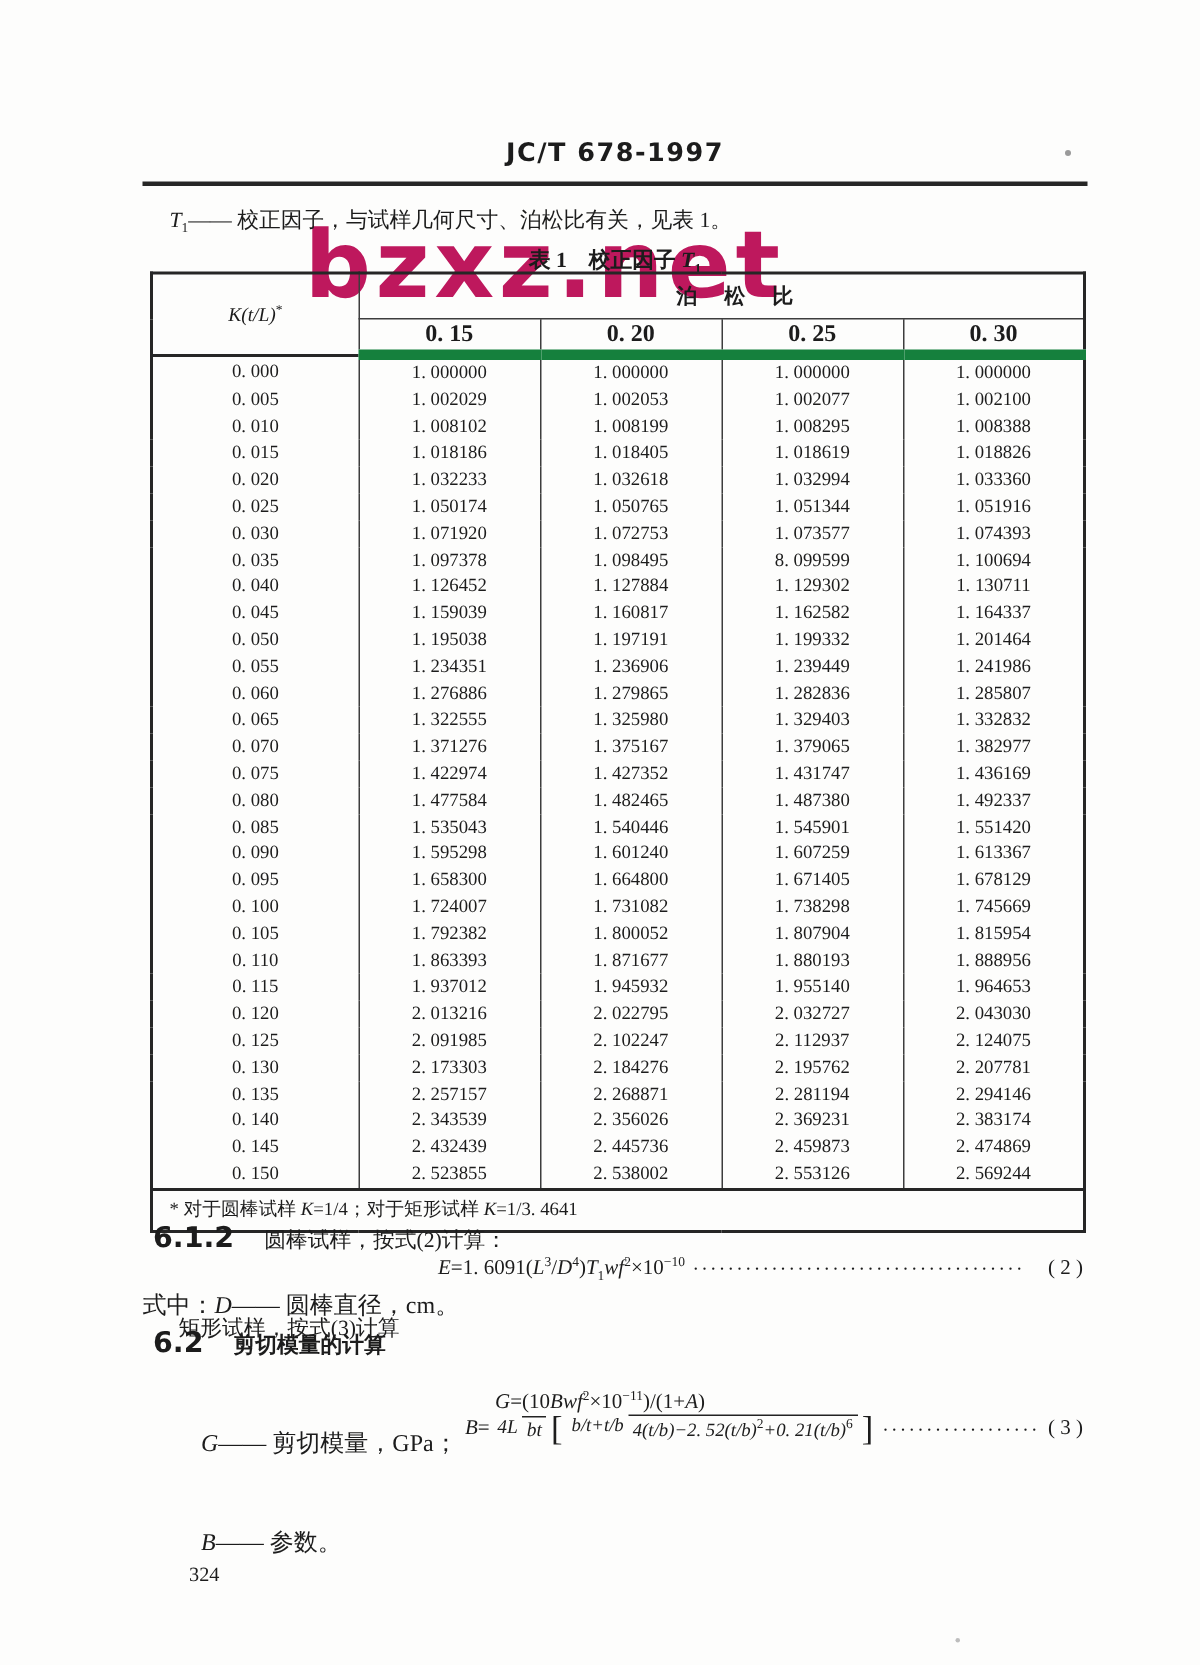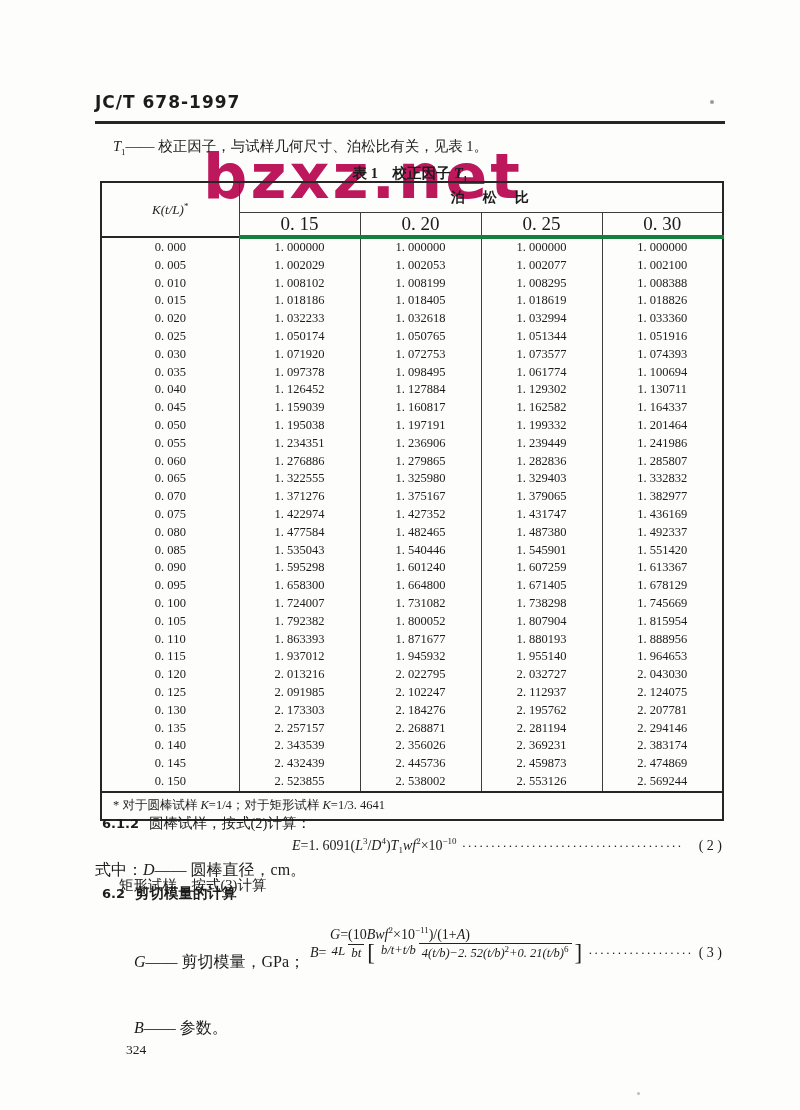--- a/index.html
+++ b/index.html
@@ -2,37 +2,37 @@
 <html><head>
 <meta charset="utf-8">
 <style>
   html,body{margin:0;padding:0;background:#ffffff;}
   .page{position:relative;width:800px;height:1110px;background:#fdfdfc;overflow:hidden;
         font-family:"Liberation Serif","DejaVu Serif",serif;color:#1c1c1c;}
   .layer{position:absolute;z-index:1;}
   .watermark{position:absolute;z-index:0;top:140px;left:203px;
              font-family:"DejaVu Sans",sans-serif;font-weight:bold;font-size:62px;
              letter-spacing:3px;color:#be185d;user-select:none;}
-  .header-title{top:92px;left:95px;width:630px;text-align:left;
+  .header-title{top:92px;left:95px;width:630px;text-align:center;
                 font-family:"DejaVu Sans",sans-serif;font-weight:bold;font-size:17px;letter-spacing:1px;}
   .header-rule{top:121px;left:95px;width:630px;height:3px;background:#262626;}
   .intro{top:137px;left:113px;font-size:14.5px;}
   .table-title{top:164px;left:95px;width:630px;text-align:center;font-size:14.5px;font-weight:bold;}
   .tablewrap{top:181px;left:100px;}
   i.v{font-style:italic;font-family:"Liberation Serif",serif;}
   sub{font-size:9px;} sup{font-size:9px;}
   .data-table{border-collapse:collapse;table-layout:fixed;width:622px;border:2px solid #262626;background:transparent;}
   .data-table th,.data-table td{border:1px solid #3d3d3d;font-weight:normal;text-align:center;padding:0;color:#1c1c1c;}
   .data-table thead th.kh{font-size:13px;border-bottom:2px solid #262626;}
   .data-table thead th.ph{font-size:14px;height:29px;font-weight:bold;letter-spacing:2px;padding-left:20px;}
-  .data-table thead tr.sub-hdr td{height:20px;font-size:19px;border-bottom:4px solid #15803d;}
+  .data-table thead tr.sub-hdr td{height:20px;font-size:16px;border-bottom:7px solid #15803d;font-weight:bold;}
   .data-table tbody td{height:17.8px;font-size:12.5px;border-top:none;border-bottom:none;line-height:17.8px;}
   .data-table tfoot td{border-top:2px solid #262626;text-align:left;padding:4px 6px 5px 11px;font-size:12.5px;height:auto;}
   .sec{font-size:14.5px;white-space:nowrap;}
-  .sec-num{font-family:"DejaVu Sans",sans-serif;font-weight:bold;margin-right:10px;font-size:13px;}
+  .sec-num{font-family:"DejaVu Sans",sans-serif;font-weight:bold;margin-right:20px;font-size:19px;}
   .bold-cn{font-weight:bold;}
   .s612{top:814px;left:102px;}
   .eqrow{display:flex;align-items:center;font-size:14px;white-space:nowrap;}
   .eq2{top:836px;left:292px;width:430px;}
   .dots{flex:1 1 auto;overflow:hidden;white-space:nowrap;letter-spacing:1.5px;margin:0 5px;font-size:13px;}
   .eq-label{white-space:nowrap;font-size:14px;}
   .where{font-size:16px;white-space:nowrap;}
   .w2{top:860px;left:95px;}
   .s62{top:884px;left:102px;}
   .s62sub{top:876px;left:119px;font-size:14.5px;}
@@ -135,21 +135,21 @@
           <td>0. 030</td>
           <td>1. 071920</td>
           <td>1. 072753</td>
           <td>1. 073577</td>
           <td>1. 074393</td>
         </tr>
           <tr>
           <td>0. 035</td>
           <td>1. 097378</td>
           <td>1. 098495</td>
-          <td>1. 061774</td>
+          <td>8. 099599</td>
           <td>1. 100694</td>
         </tr>
           <tr>
           <td>0. 040</td>
           <td>1. 126452</td>
           <td>1. 127884</td>
           <td>1. 129302</td>
           <td>1. 130711</td>
         </tr>
           <tr>

